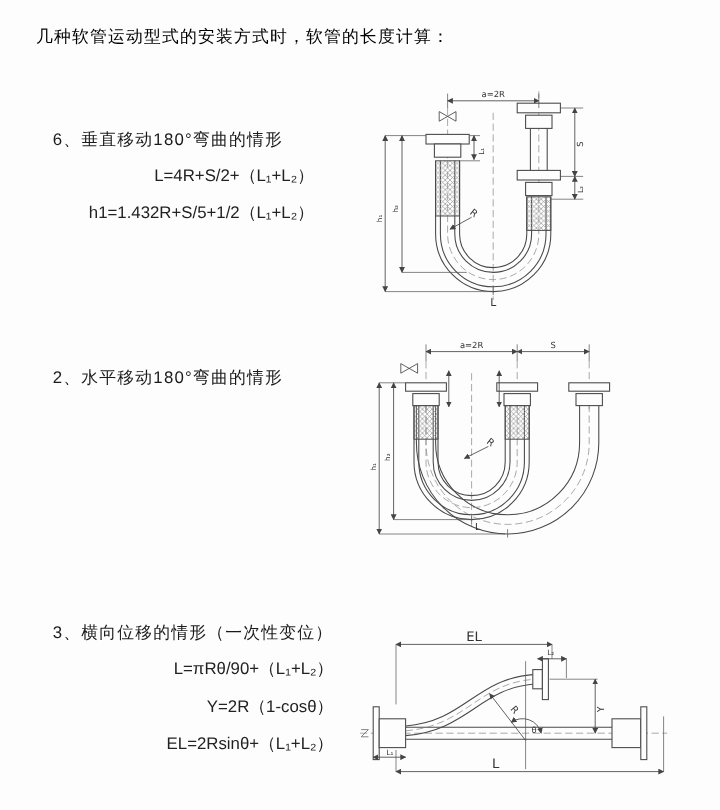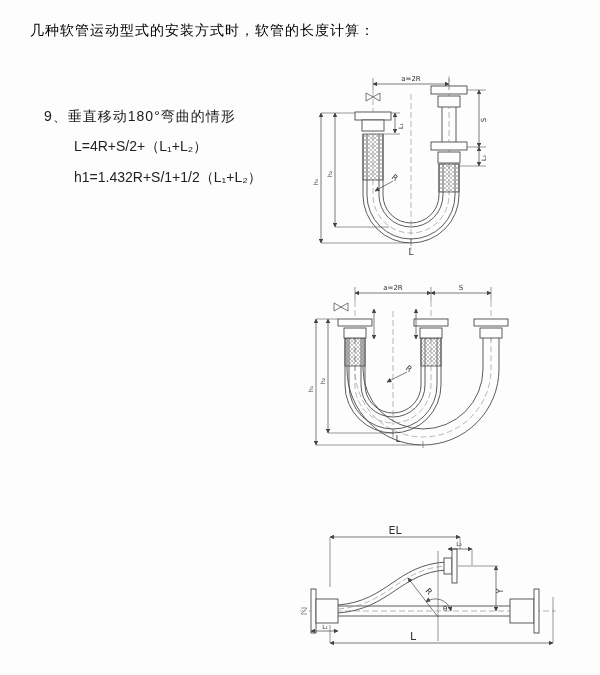--- a/index.html
+++ b/index.html
@@ -14,21 +14,21 @@
   .page { position:absolute; inset:0; }
   .doc-title {
     position:absolute; left:30px; top:22px;
     font-size:14px; letter-spacing:1px; color:#000000;
   }
   .section { position:absolute; left:44px; }
   .sec-1 { top:108px; }
   .sec-2 { top:306px; }
   .sec-3 { top:519px; }
   .sec-heading { font-size:14px; letter-spacing:1px; color:#1a1a1a; margin:0 0 12px 0; }
-  .formula { font-size:14px; color:#222; margin:0 0 13px 0; padding-left:30px; white-space:nowrap; }
+  .formula { font-size:14px; color:#222; margin:0 0 13px 0; padding-left:30px; white-space:nowrap;text-align:right; }
   .fig { position:absolute;text-decoration:underline; }
   .fig-1 { left:311px; top:70px;  width:285px; height:192px; }
   .fig-2 { left:308px; top:281px; width:292px; height:176px; }
   .fig-3 { left:298px; top:521px; width:302px; height:156px; }
   svg { display:block; width:100%; height:100%; font-family:"DejaVu Sans",sans-serif; }
   svg text { fill:#333; }
   .ln  { stroke:#4a4a4a; stroke-width:0.9; fill:none; }
   .thin{ stroke:#555;    stroke-width:0.6; fill:none; }
   .dim { stroke:#444;    stroke-width:0.7; fill:none; }
   .cl  { stroke:#888;    stroke-width:0.6; fill:none; stroke-dasharray:6 3; }
@@ -36,28 +36,35 @@
   .braid { stroke:#4a4a4a; stroke-width:0.8; }
 </style>
 </head>
 <body>
 
 <div class="page">
 
   <div class="doc-title">几种软管运动型式的安装方式时，软管的长度计算：</div>
 
   <div class="section sec-1">
-    <p class="sec-heading">9、垂直移动180°弯曲的情形</p>
+    <p class="sec-heading">6、垂直移动180°弯曲的情形</p>
     <p class="formula">L=4R+S/2+（L₁+L₂）</p>
-    <p class="formula">h1=1.432R+S/1+1/2（L₁+L₂）</p>
+    <p class="formula">h1=1.432R+S/5+1/2（L₁+L₂）</p>
   </div>
 
   <div class="section sec-2">
-  </div>
-
+    <p class="sec-heading">2、水平移动180°弯曲的情形</p>
+  </div>
+
+  <div class="section sec-3">
+    <p class="sec-heading">3、横向位移的情形（一次性变位）</p>
+    <p class="formula">L=πRθ/90+（L₁+L₂）</p>
+    <p class="formula">Y=2R（1-cosθ）</p>
+    <p class="formula">EL=2Rsinθ+（L₁+L₂）</p>
+  </div>
 
   <div class="fig fig-1">
     <svg viewBox="0 0 285 192">
       <defs>
         <pattern id="hb1" width="4" height="4" patternUnits="userSpaceOnUse">
           <path d="M0,0 L4,4 M4,0 L0,4" stroke="#9a9a9a" stroke-width="0.6"></path>
         </pattern>
         <marker id="ar1" viewBox="0 0 10 10" refX="9" refY="5" markerWidth="7" markerHeight="7" orient="auto-start-reverse">
           <path d="M0,0 L10,5 L0,10 z" fill="#444"></path>
         </marker>

